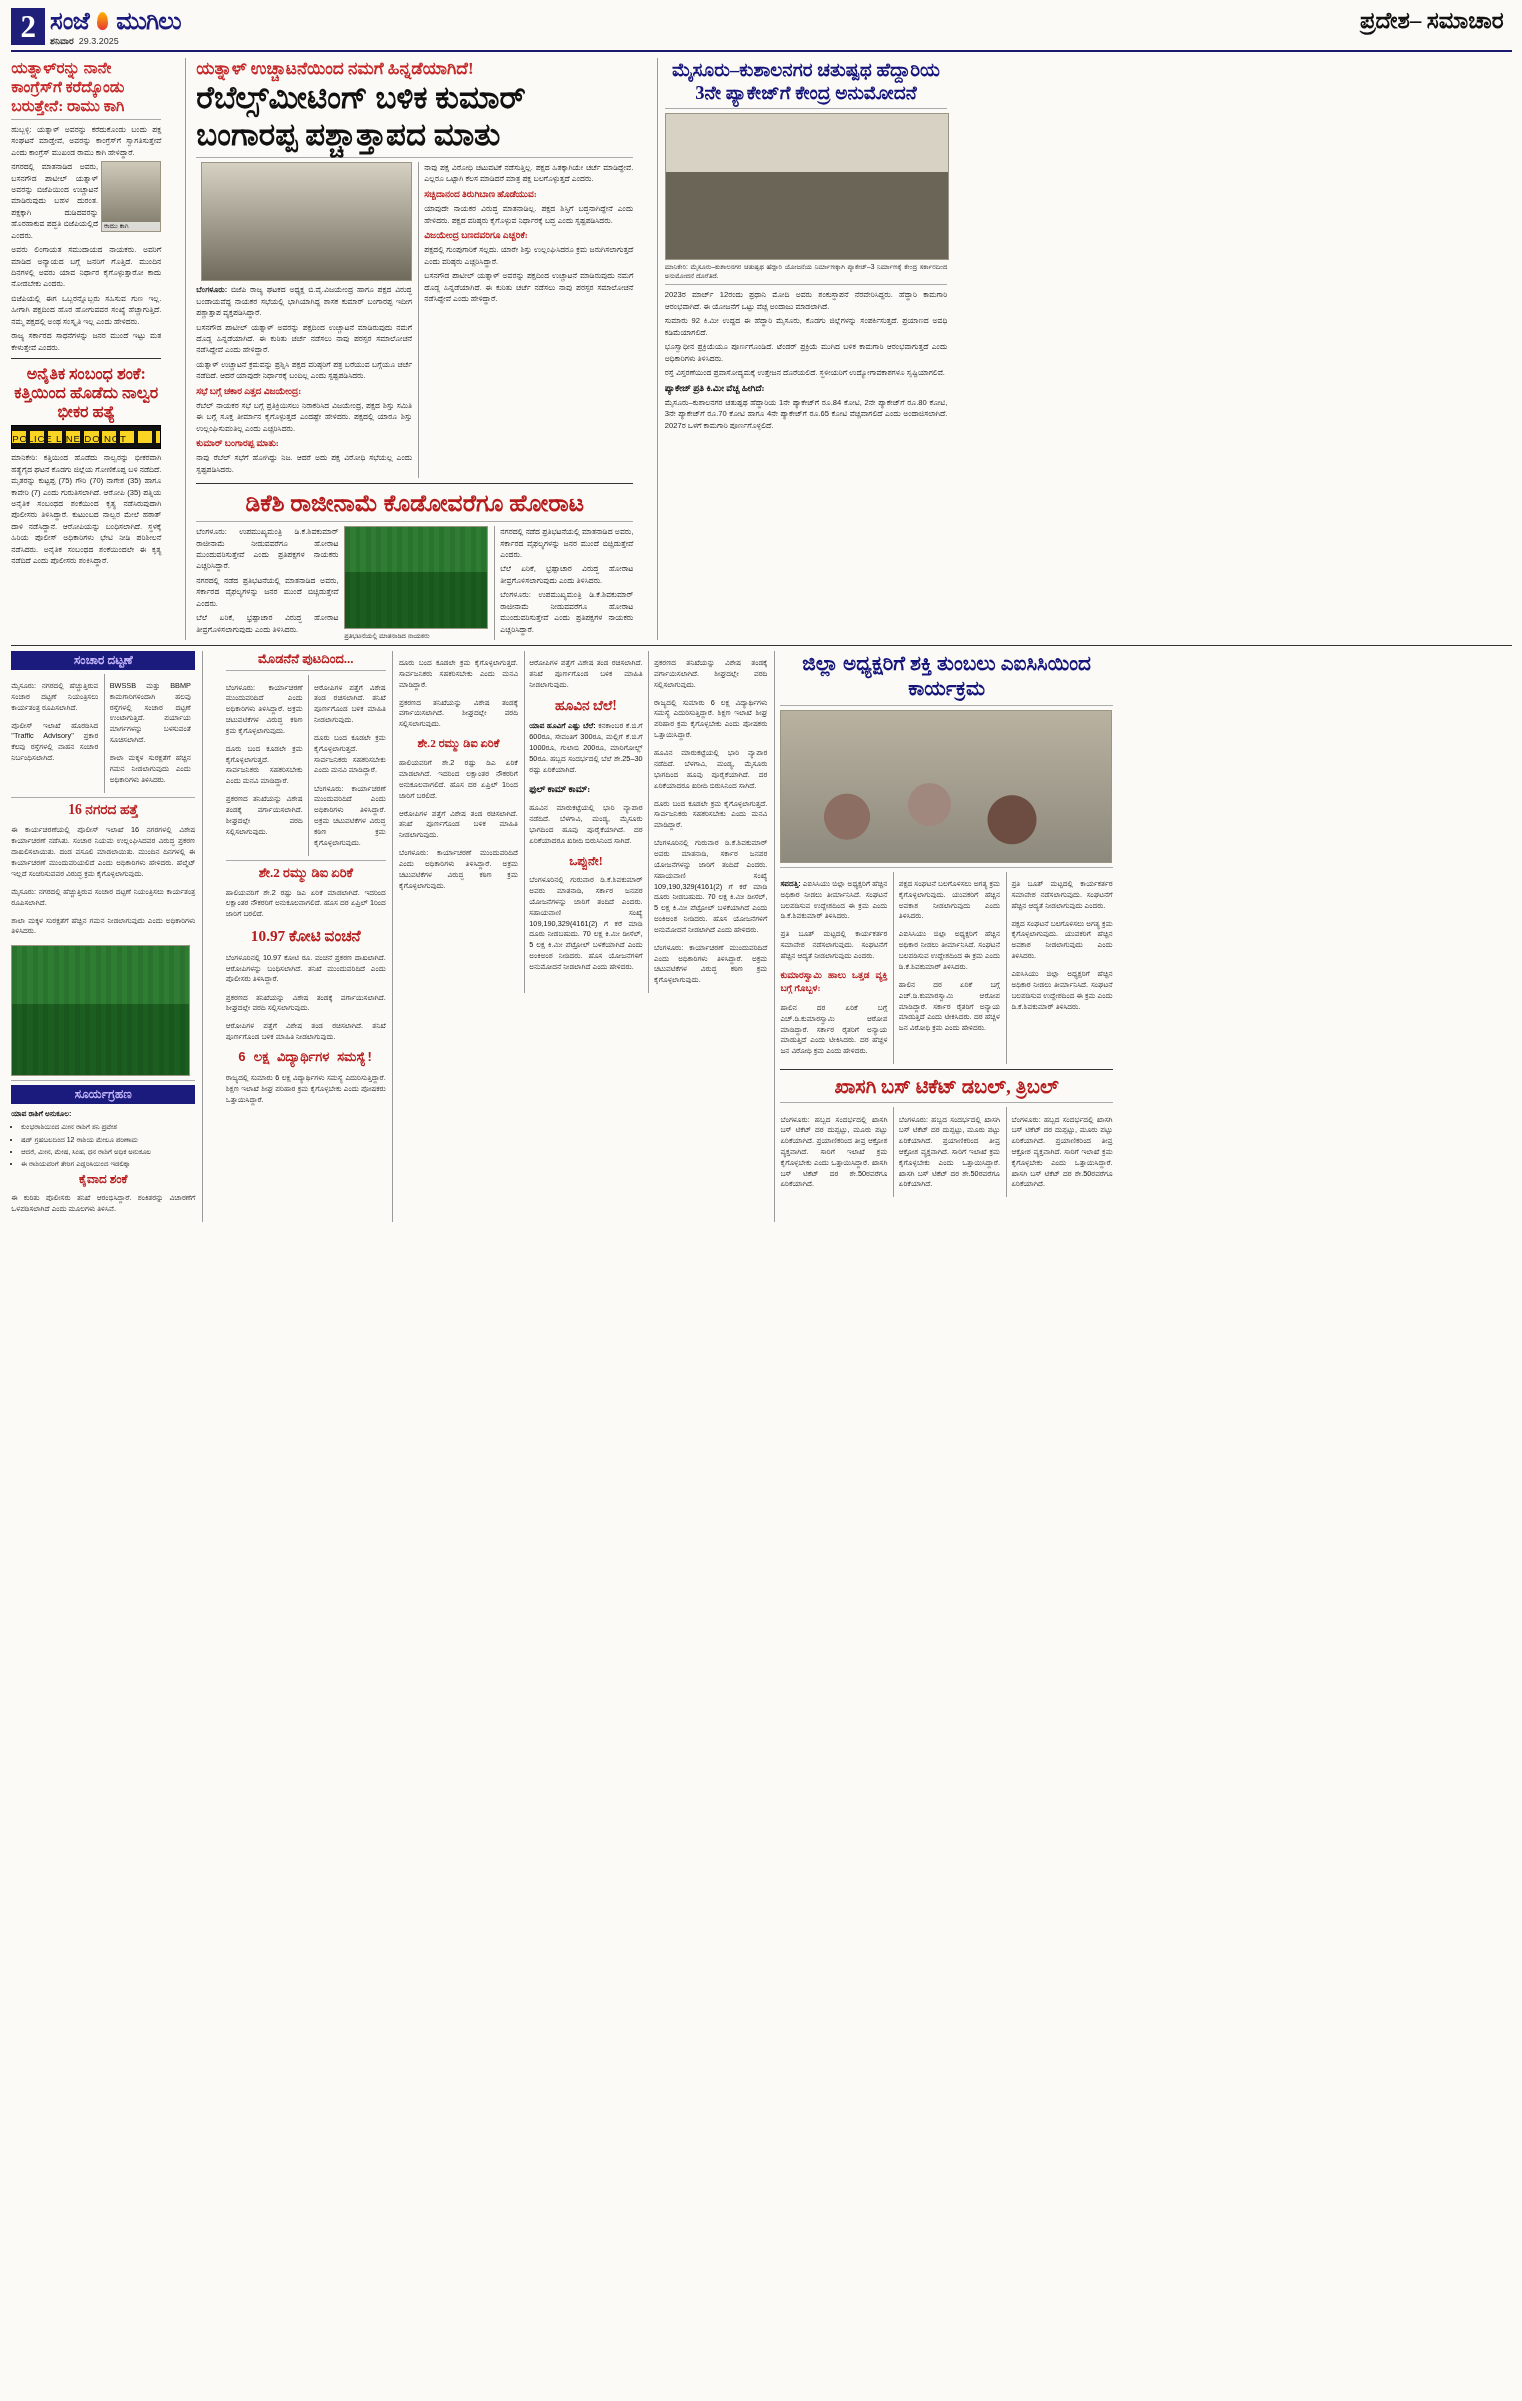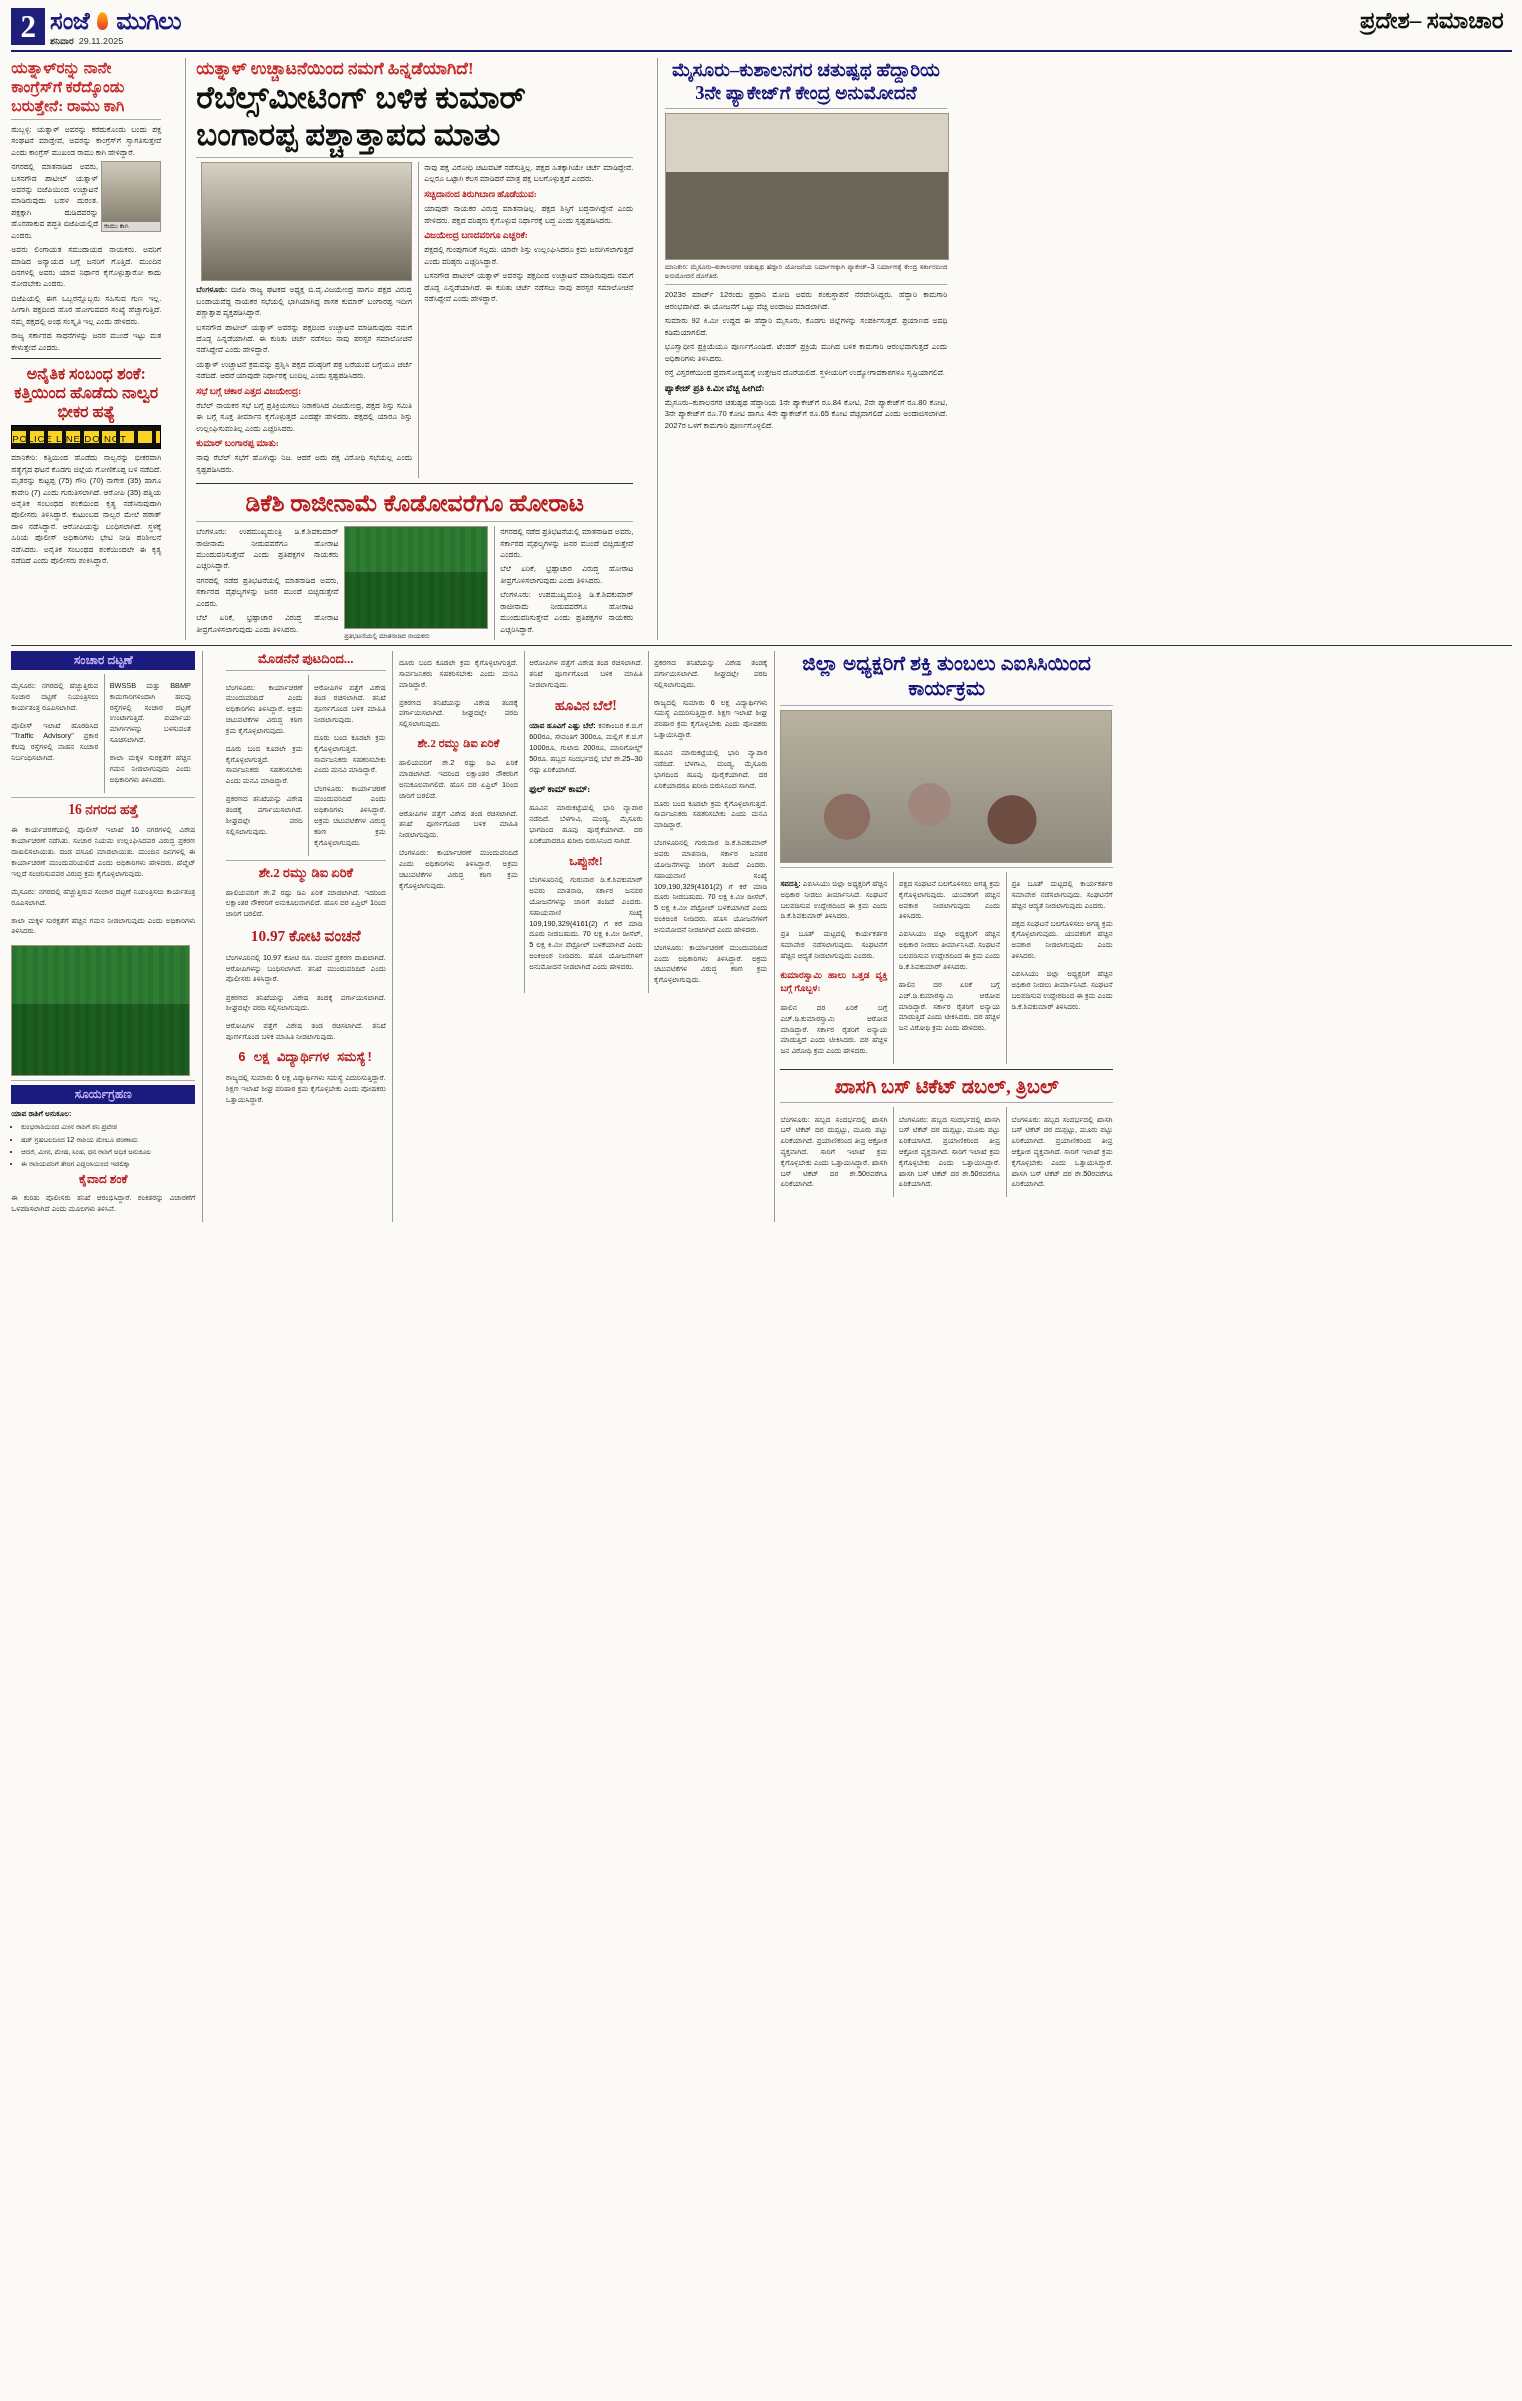--- a/index.html
+++ b/index.html
@@ -87,21 +87,21 @@
   <div class="masthead">
     <div class="page-num-box">2</div>
     <div class="logo-wrap">
       <div class="logo-line">
         <span class="logo-text">ಸಂಜೆ</span>
         <span class="logo-flame"></span>
         <span class="logo-text">ಮುಗಿಲು</span>
       </div>
       <div class="logo-sub">
         <b>ಶನಿವಾರ</b>
-        &nbsp;<span>29.11.2025</span>
+        &nbsp;<span>29.3.2025</span>
       </div>
     </div>
     <div class="masthead-right">
       <div class="section-title">ಪ್ರದೇಶ– ಸಮಾಚಾರ</div>
     </div>
   </div>
 
   <div class="topgrid">
 
     <div class="col" style="width:150px;">

